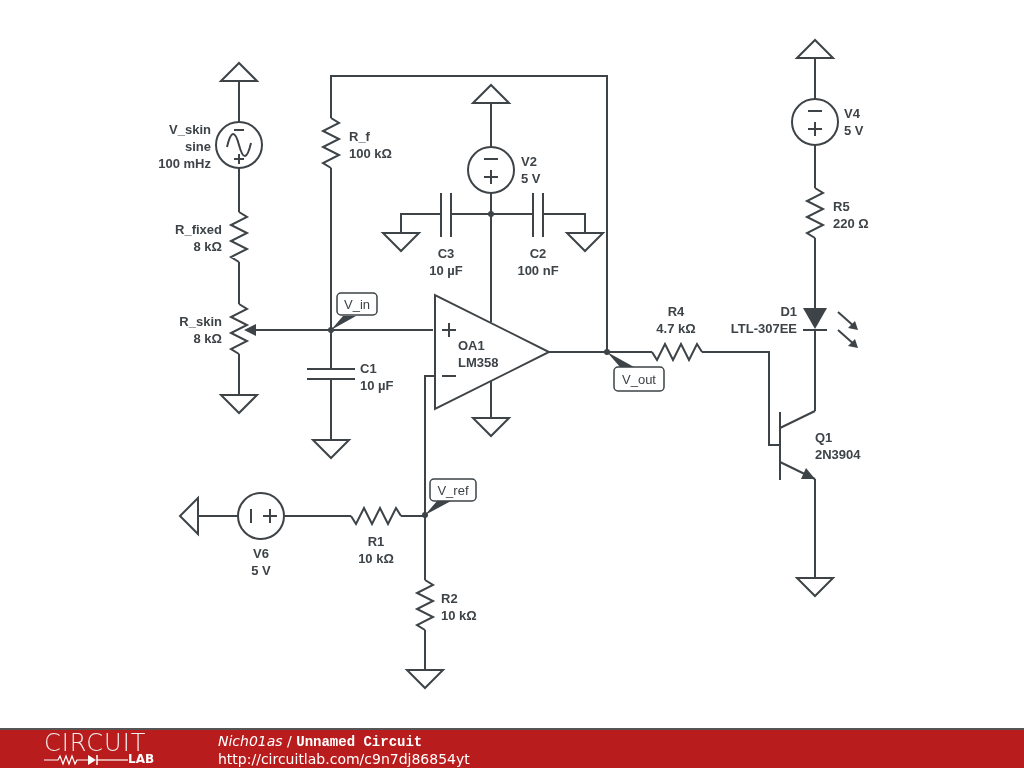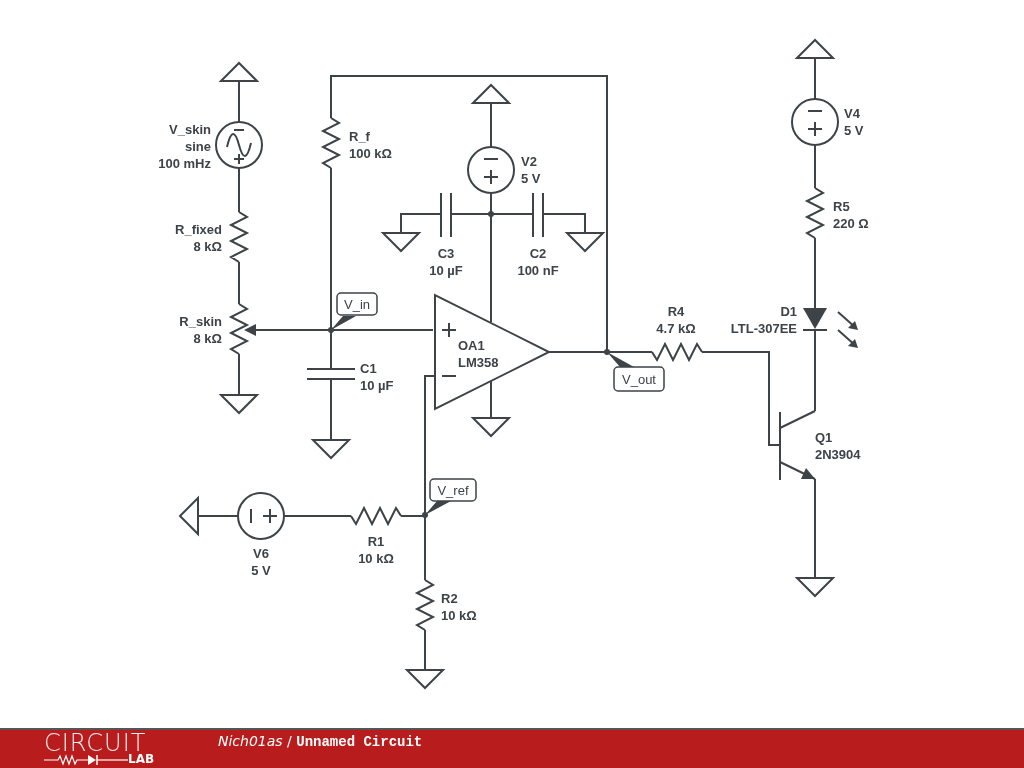--- a/index.html
+++ b/index.html
@@ -222,13 +222,14 @@
   <svg id="logo-sym" width="84" height="14">
     <polyline points="0,8 14,8 16,4 19,12 22,4 25,12 28,4 31,12 33,8 44,8" fill="none" stroke="#fff" stroke-width="1.2"></polyline>
     <polygon points="44,3 44,13 52,8" fill="#fff"></polygon>
     <line x1="53" y1="3" x2="53" y2="13" stroke="#fff" stroke-width="1.5"></line>
     <line x1="53" y1="8" x2="84" y2="8" stroke="#fff" stroke-width="1.2"></line>
   </svg>
   <div id="logo-lab">LAB</div>
   <div id="author-line">
     <span class="author">Nich01as</span><span> / </span><span class="title">Unnamed Circuit</span>
   </div>
+  <div id="url">http://circuitlab.com/c9n7dj86854yt</div>
 </div>
 
 </body></html>

